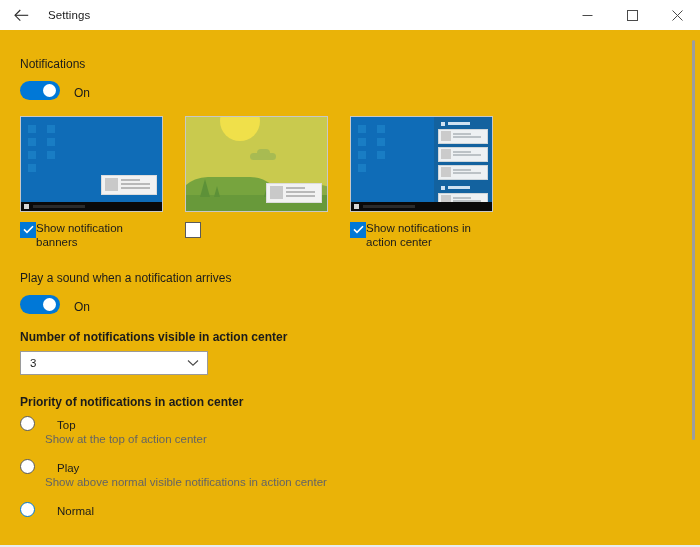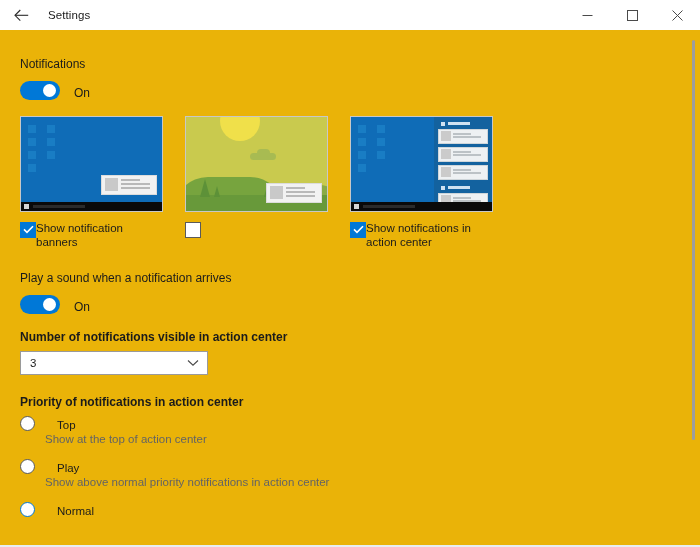--- a/index.html
+++ b/index.html
@@ -414,21 +414,21 @@
       <div class="radio-row">
         <div class="radio"></div>
         <div class="radio-label">Top</div>
       </div>
       <div class="radio-desc">Show at the top of action center</div>
 
       <div class="radio-row">
         <div class="radio"></div>
         <div class="radio-label">Play</div>
       </div>
-      <div class="radio-desc">Show above normal priority notifications in action center</div>
+      <div class="radio-desc">Show above normal visible notifications in action center</div>
 
       <div class="radio-row">
         <div class="radio selected"></div>
         <div class="radio-label">Normal</div>
       </div>
 
     </div>
 
     <div class="scrollbar">
       <div class="scroll-thumb"></div>

